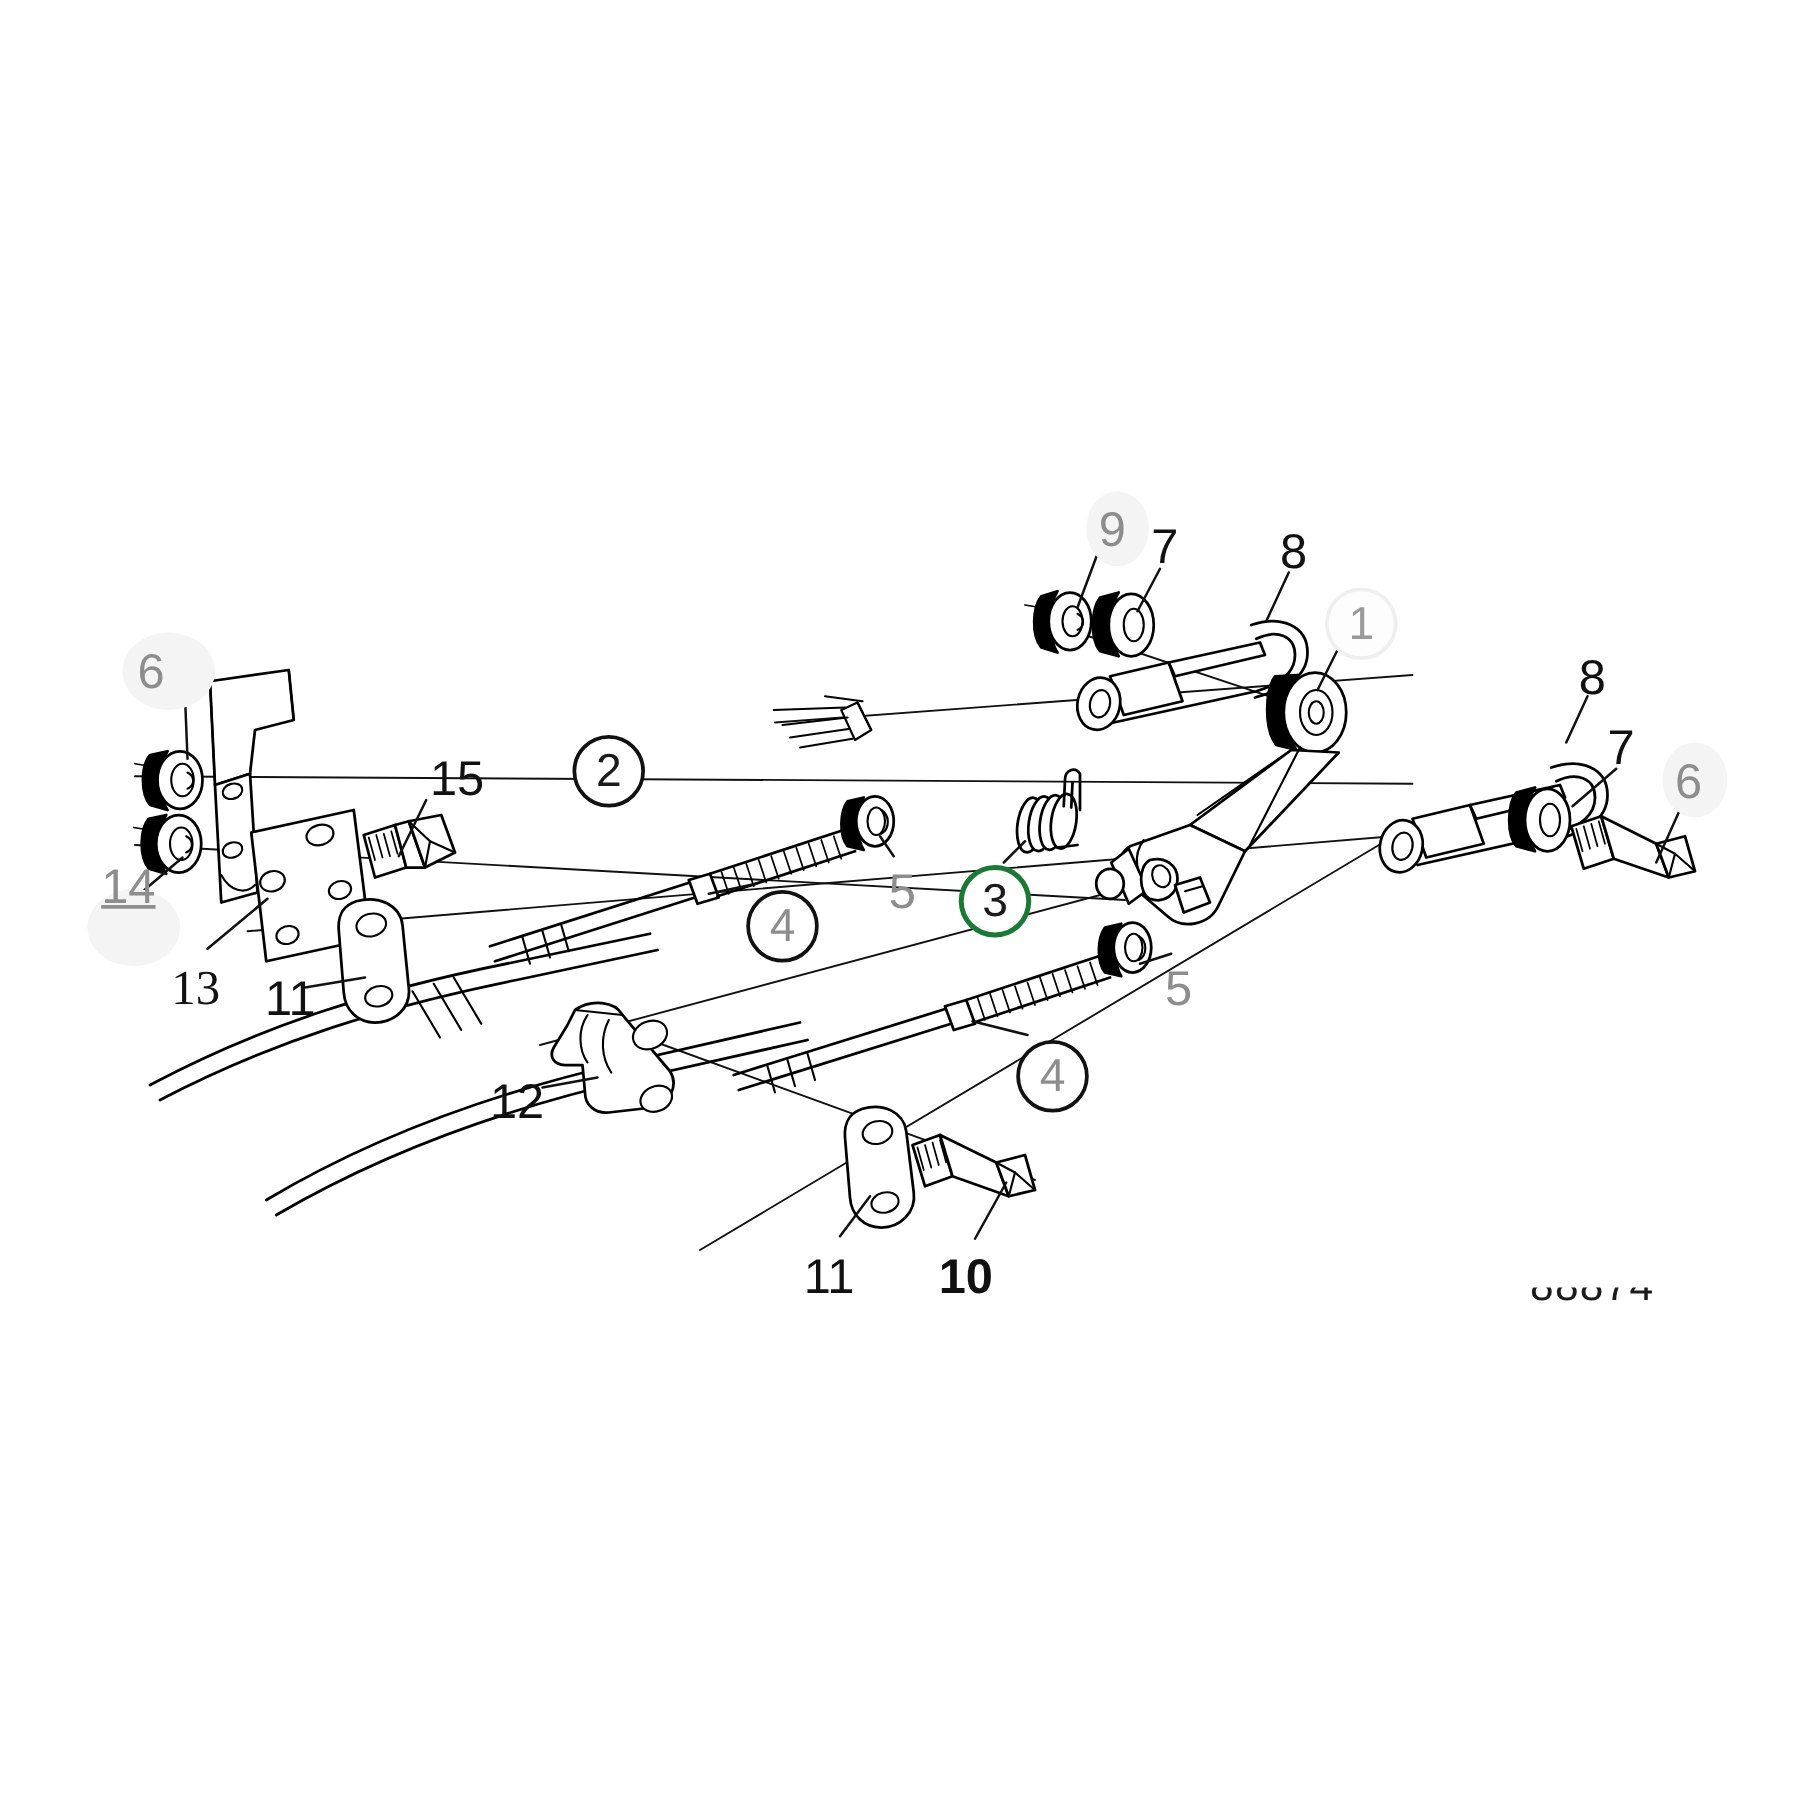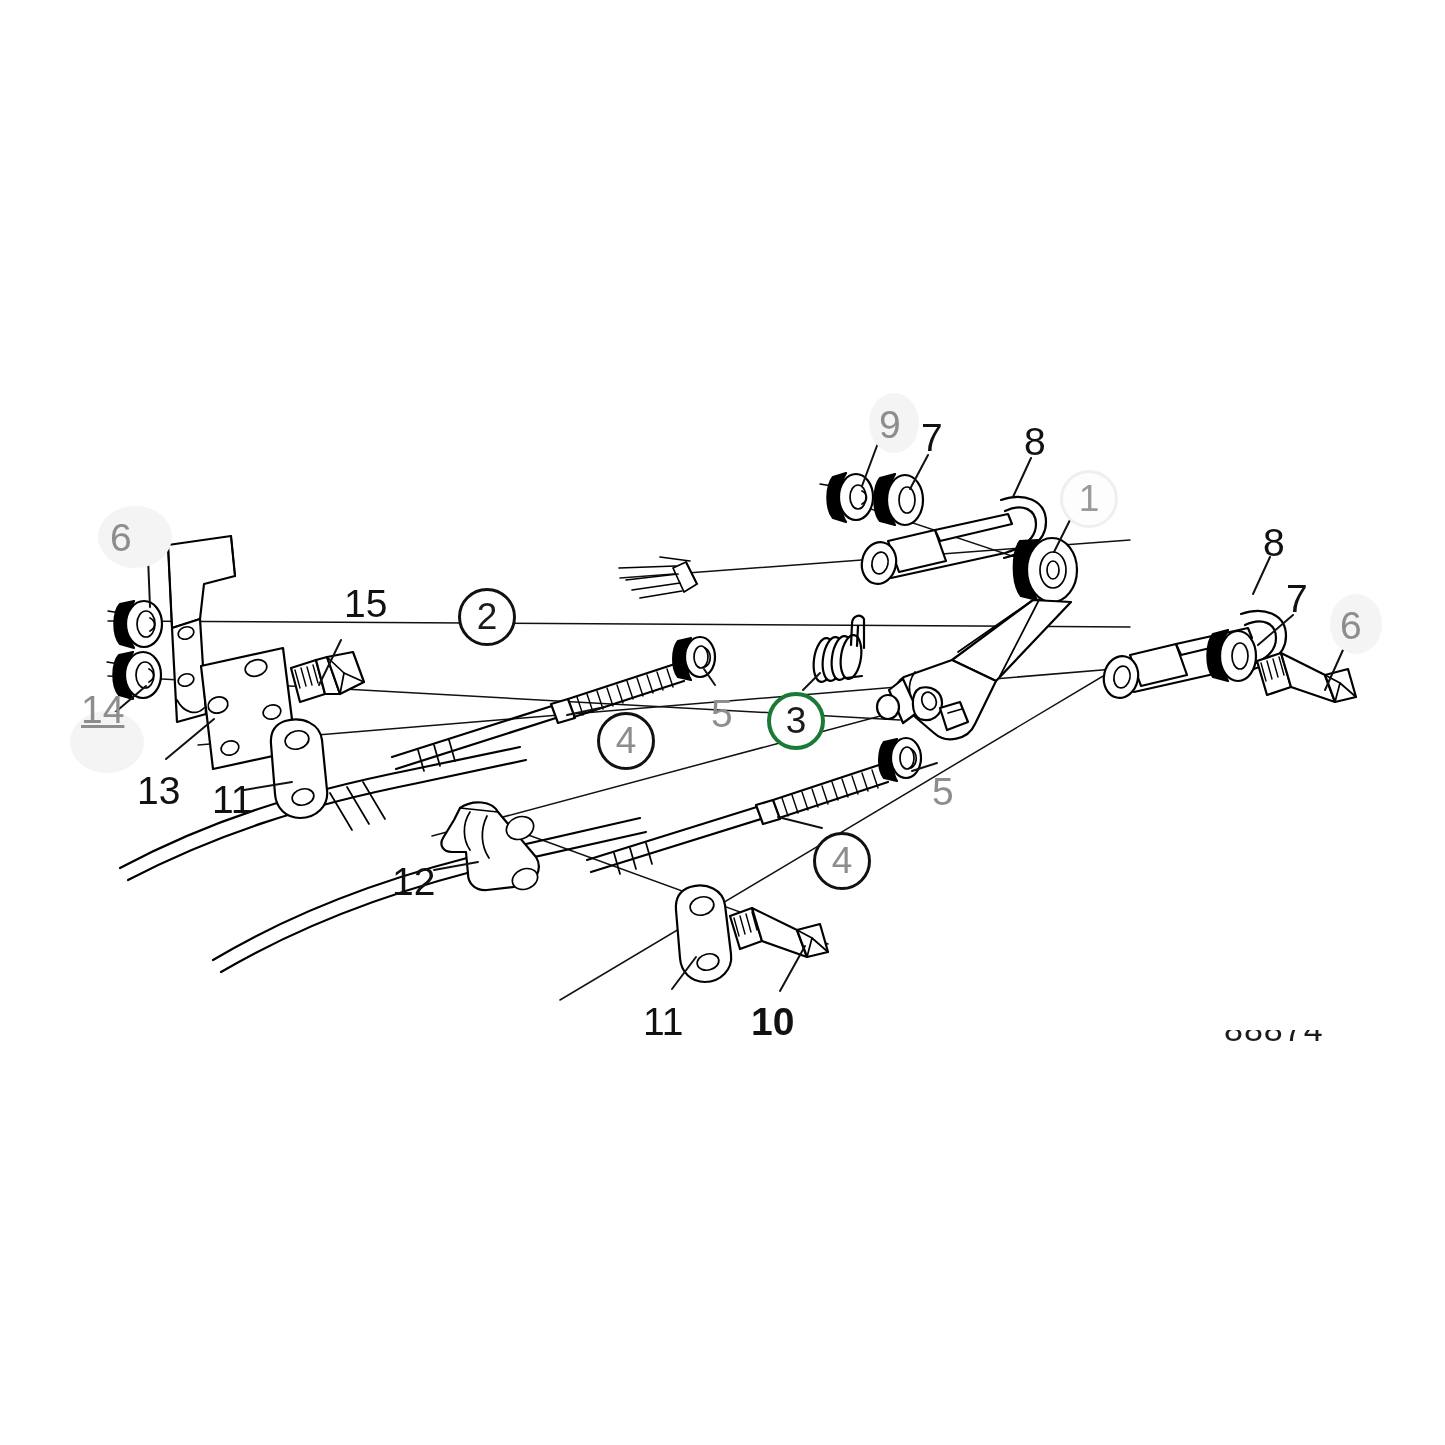--- a/index.html
+++ b/index.html
@@ -417,23 +417,23 @@
 
   </svg>
 
   <div class="halo" style="left:98px; top:506px; width:74px; height:62px;"></div>
   <div class="halo" style="left:70px; top:711px; width:74px; height:62px;"></div>
   <div class="halo" style="left:869px; top:393px; width:50px; height:60px;"></div>
   <div class="halo" style="left:1330px; top:594px; width:52px; height:60px;"></div>
 
   <div class="label muted" style="left:110px; top:518px;">6</div>
   <div class="label muted" style="left:81px;  top:690px;text-decoration:underline;">14</div>
-  <div class="label" style="left:137px; top:771px;">13</div>
+  <div class="label" style="left:137px; top:771px;font-family:Liberation Serif, serif;">13</div>
   <div class="label" style="left:212px; top:780px;">11</div>
-  <div class="label" style="left:344px; top:584px;">15</div>
+  <div class="label" style="left:344px; top:604px;">15</div>
   <div class="label" style="left:392px; top:862px;">12</div>
   <div class="label" style="left:643px; top:1002px;">11</div>
   <div class="label" style="left:751px; top:1002px;font-weight:bold;">10</div>
   <div class="label muted" style="left:711px; top:694px;">5</div>
   <div class="label muted" style="left:932px; top:772px;">5</div>
   <div class="label muted" style="left:879px; top:405px;">9</div>
   <div class="label" style="left:921px; top:418px;">7</div>
   <div class="label" style="left:1024px; top:422px;">8</div>
   <div class="label" style="left:1263px; top:523px;">8</div>
   <div class="label" style="left:1286px; top:579px;">7</div>

